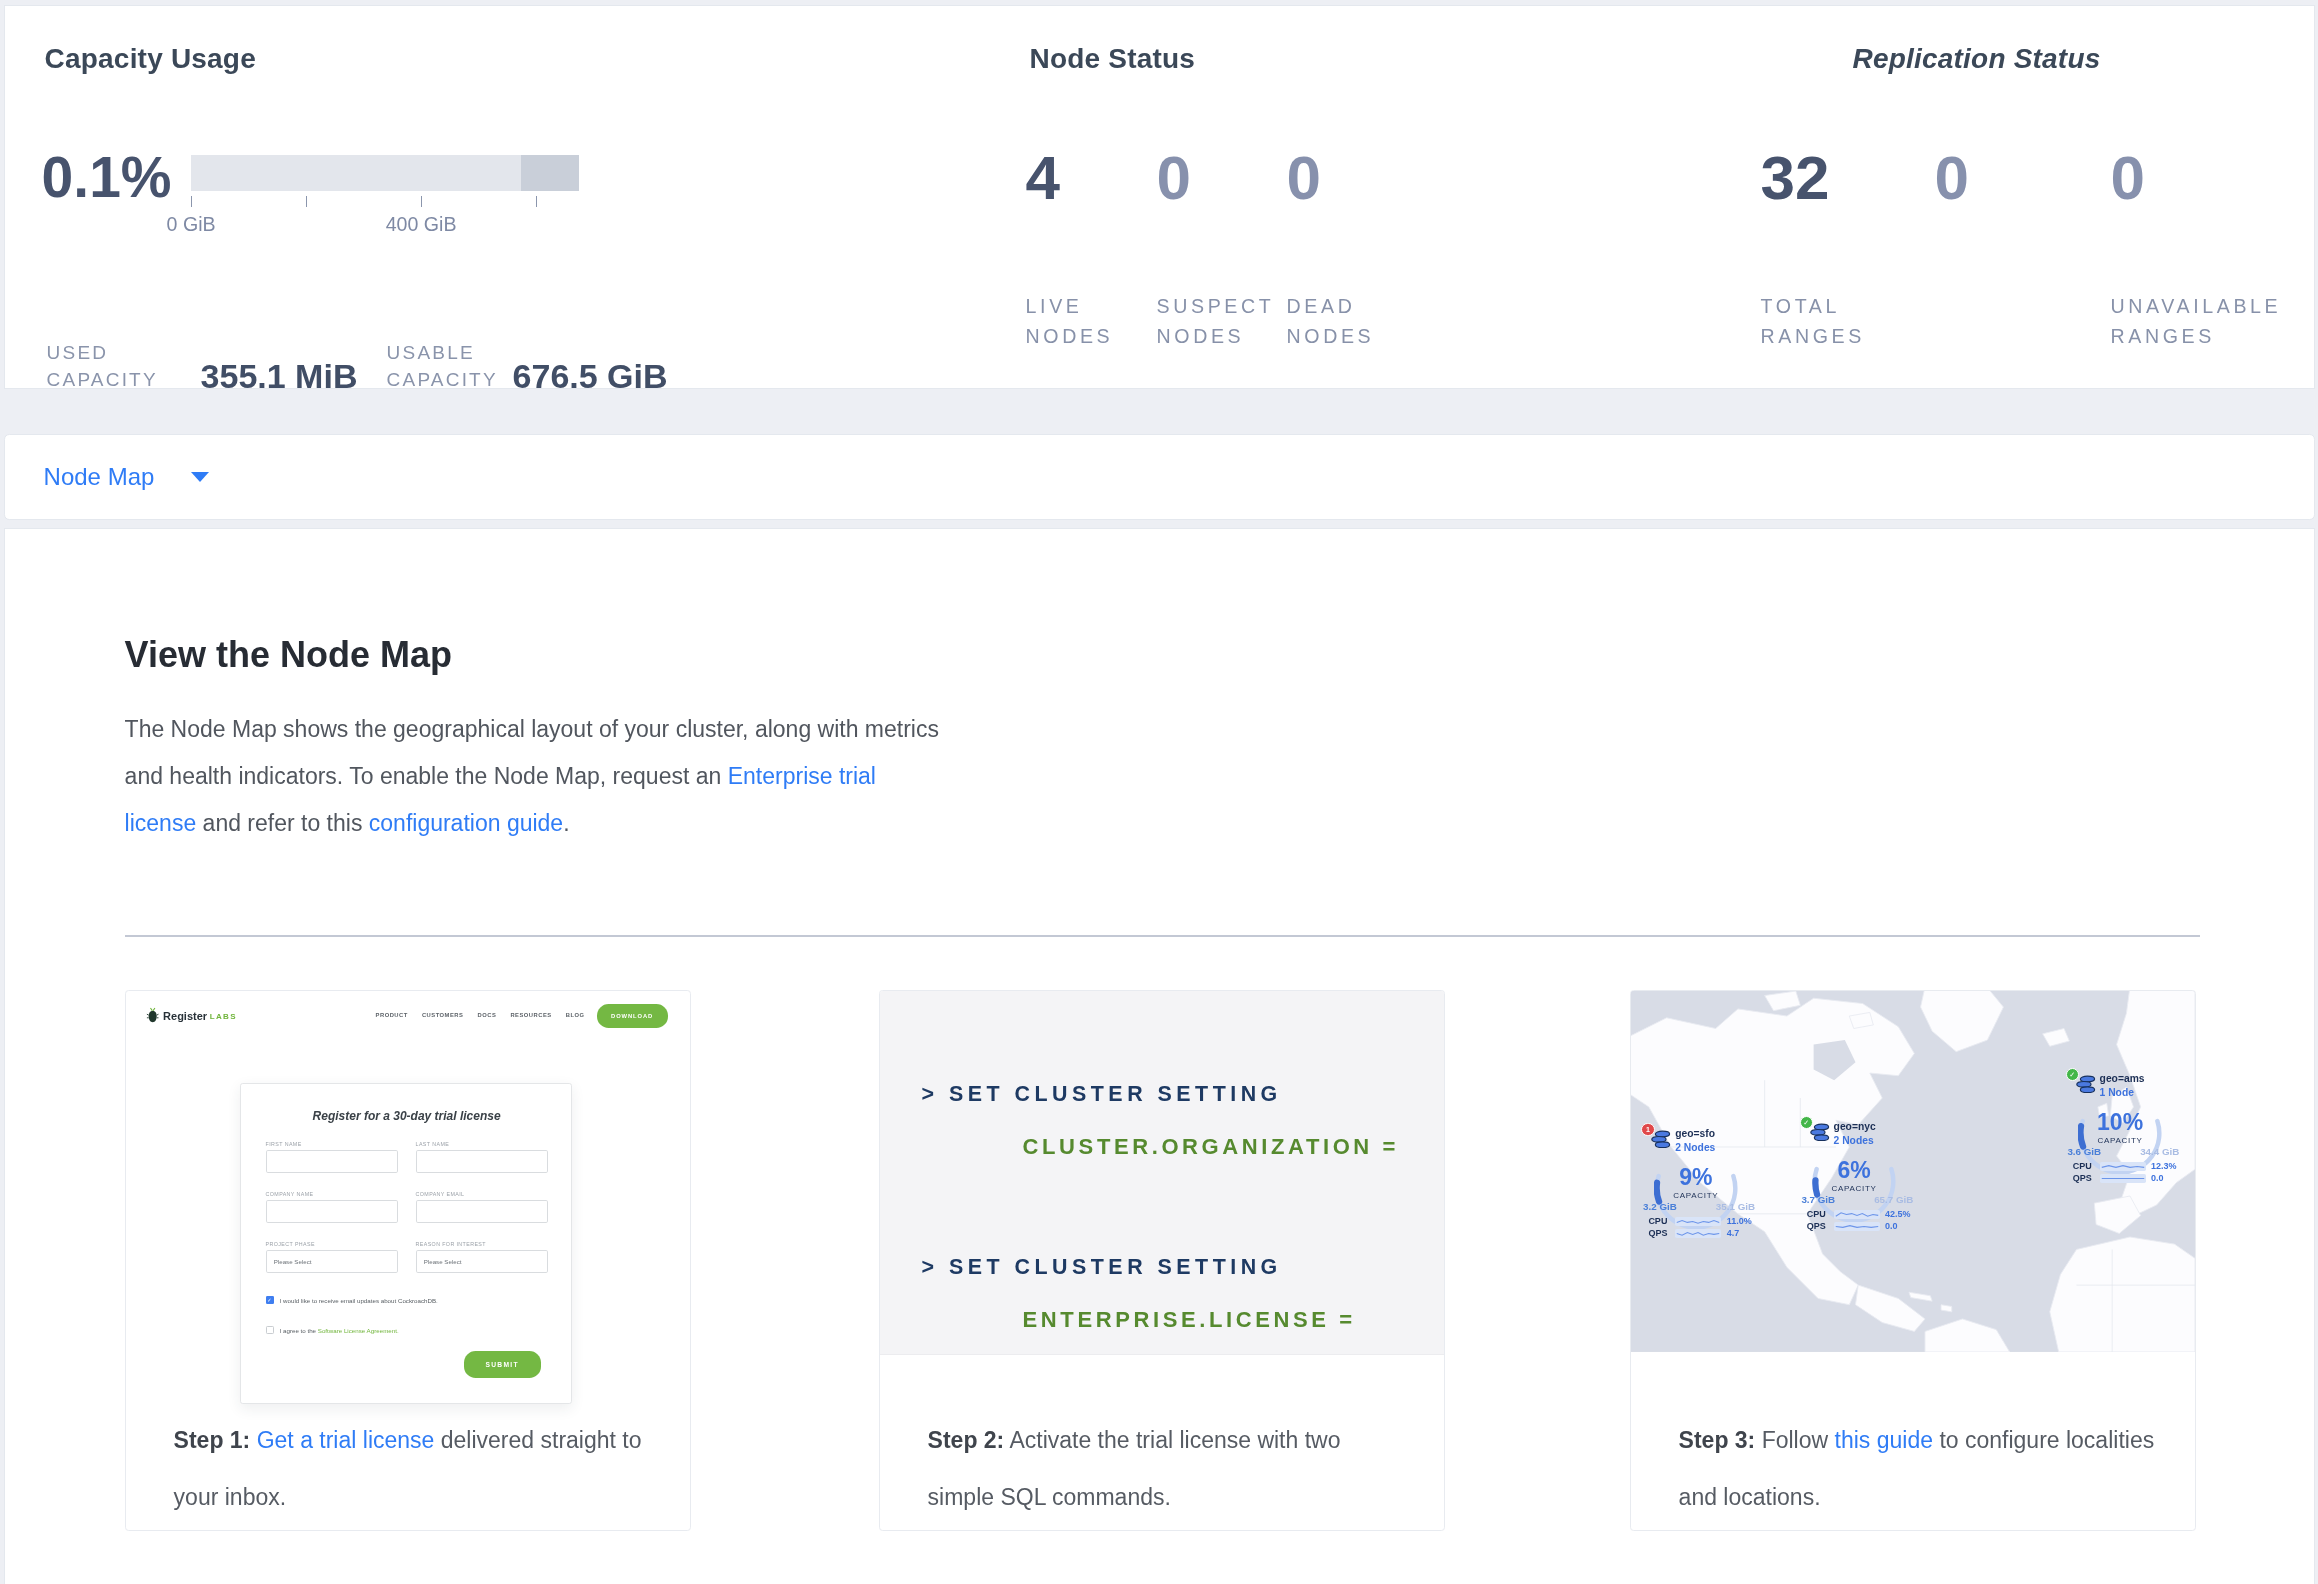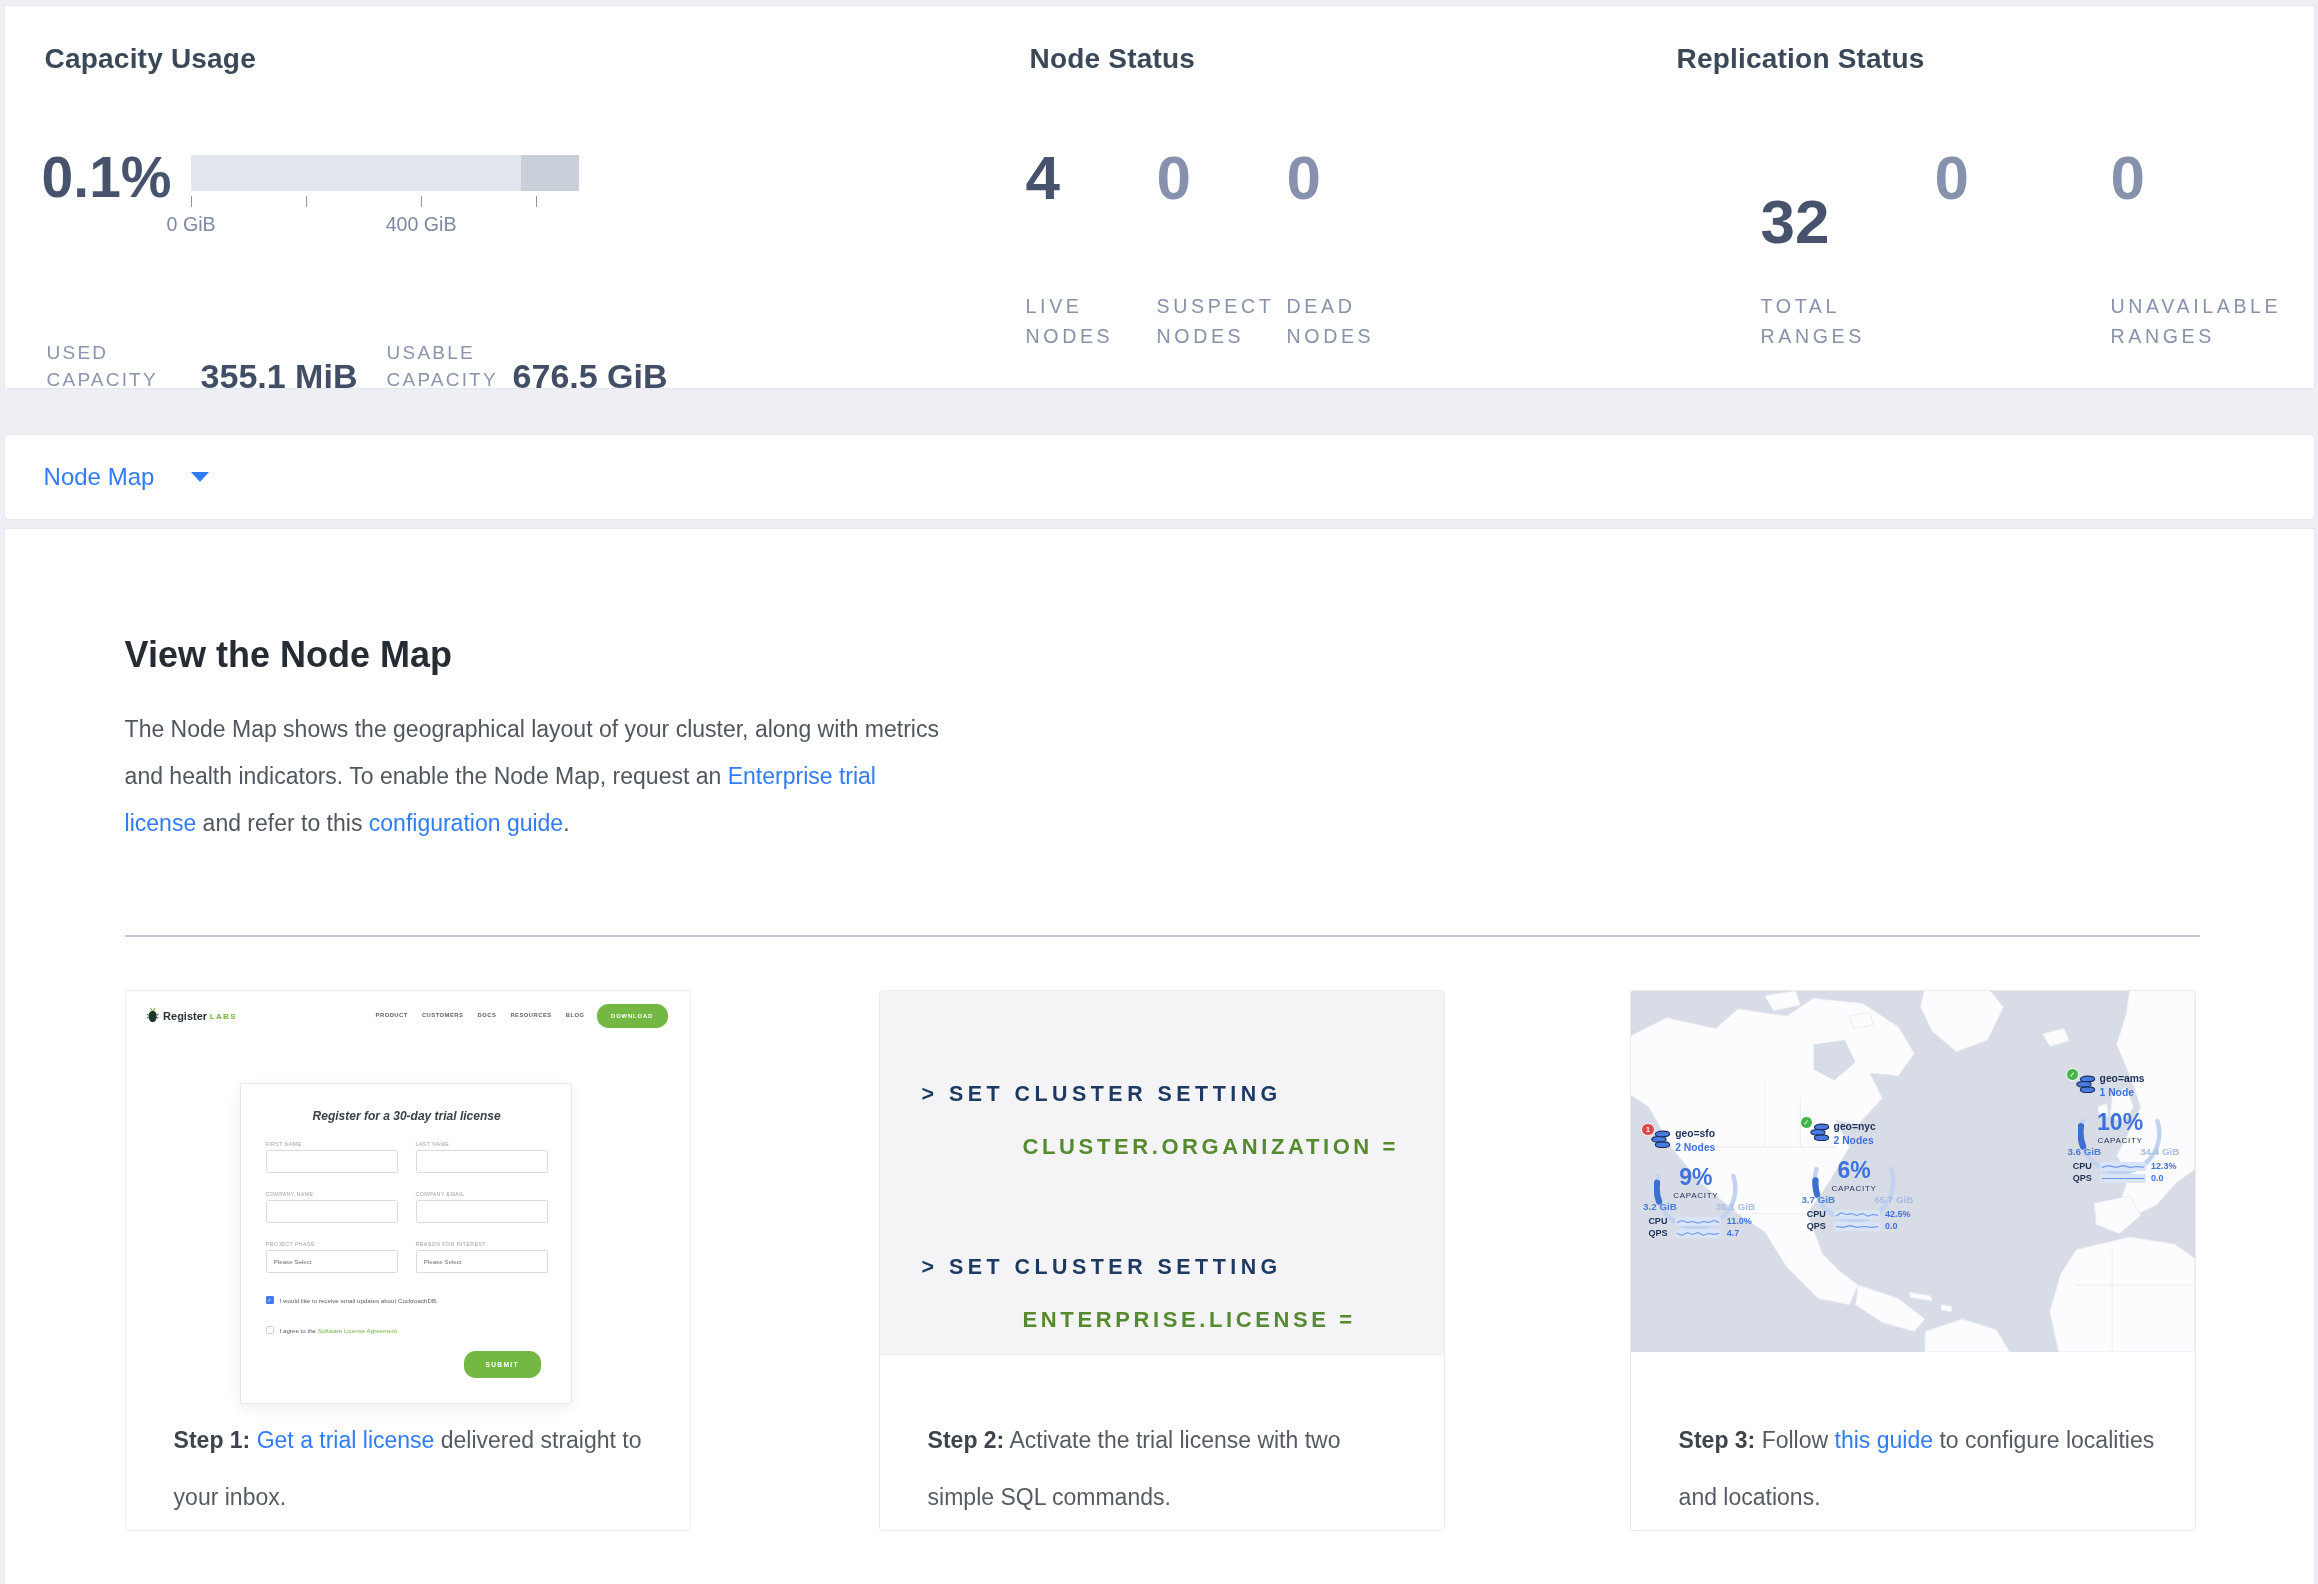--- a/index.html
+++ b/index.html
@@ -93,22 +93,22 @@
   <div class="abs sub-value" style="left:508px; top:351px;">676.5 GiB</div>
 
   <div class="abs section-title" style="left:1025px; top:37px;">Node Status</div>
   <div class="abs big-number" style="left:1021px; top:141px;">4</div>
   <div class="abs big-number muted" style="left:1152px; top:141px;">0</div>
   <div class="abs big-number muted" style="left:1282px; top:141px;">0</div>
   <div class="abs metric-label" style="left:1021px; top:285px; width:98px;">LIVE NODES</div>
   <div class="abs metric-label" style="left:1152px; top:285px; width:120px;">SUSPECT NODES</div>
   <div class="abs metric-label" style="left:1282px; top:285px; width:98px;">DEAD NODES</div>
 
-  <div class="abs section-title" style="left:1672px; top:37px;">Replication Status</div>
-  <div class="abs big-number" style="left:1756px; top:141px;margin-top:44px;">32</div>
+  <div class="abs section-title" style="left:1848px; top:37px;font-style:italic;">Replication Status</div>
+  <div class="abs big-number" style="left:1756px; top:141px;">32</div>
   <div class="abs big-number muted" style="left:1930px; top:141px;">0</div>
   <div class="abs big-number muted" style="left:2106px; top:141px;">0</div>
   <div class="abs metric-label" style="left:1756px; top:285px; width:111px;">TOTAL RANGES</div>
   <div class="abs metric-label" style="left:2106px; top:285px; width:174px;">UNAVAILABLE RANGES</div>
 </div>
 
 <div id="nodemap-bar" class="panel">
   <span class="bar-label">Node Map</span>
   <span class="caret-down"></span>
 </div>

